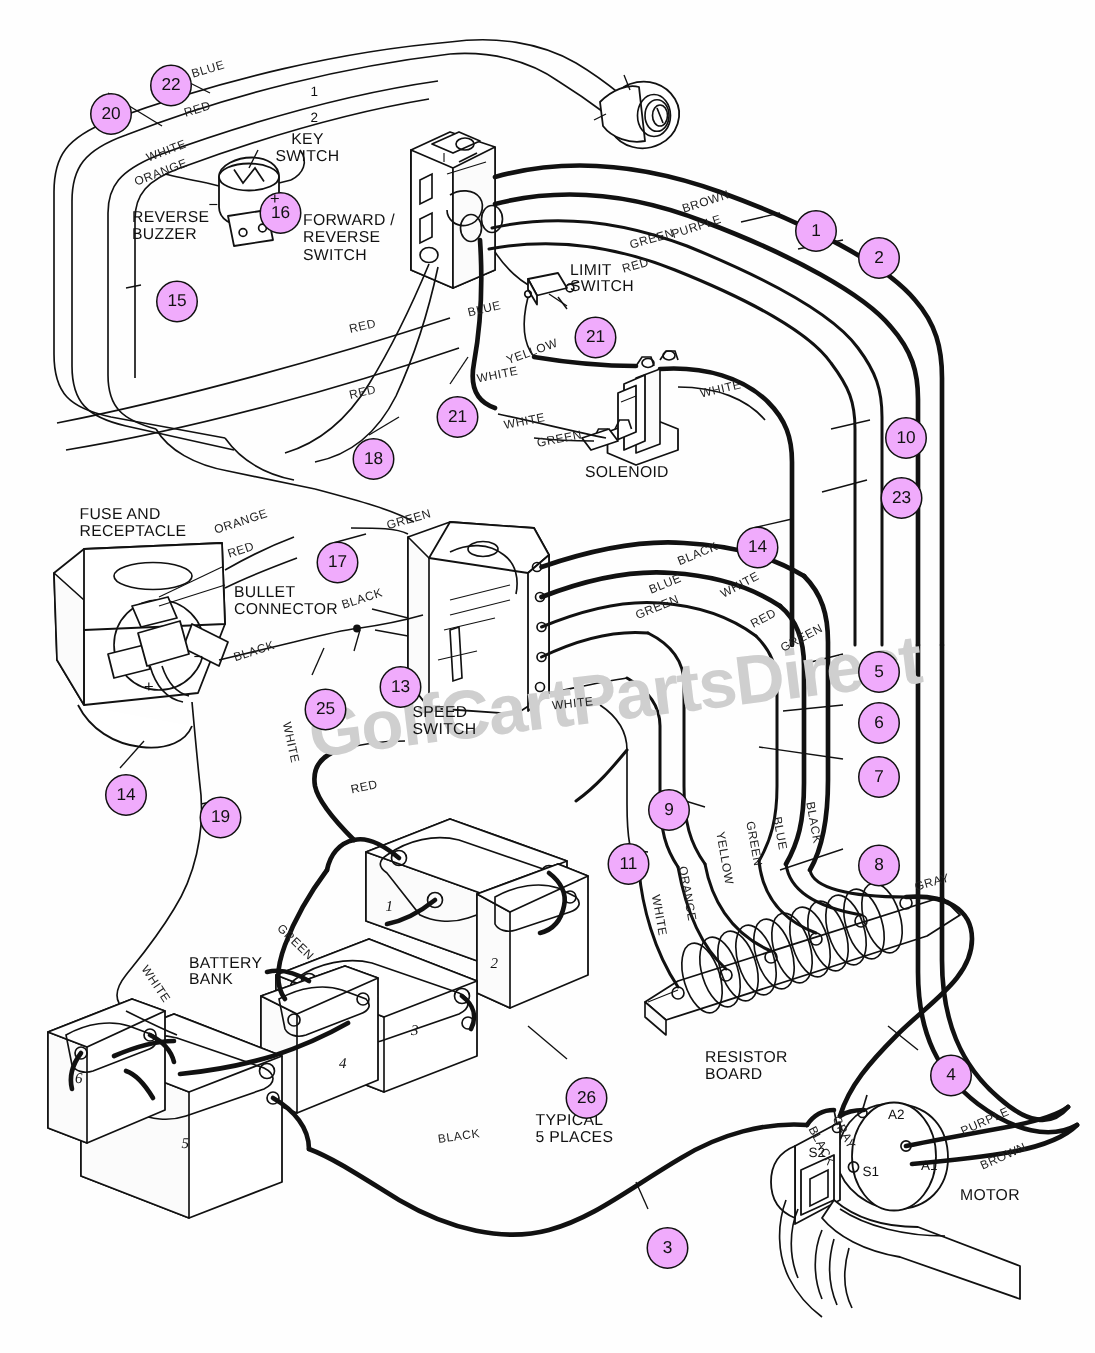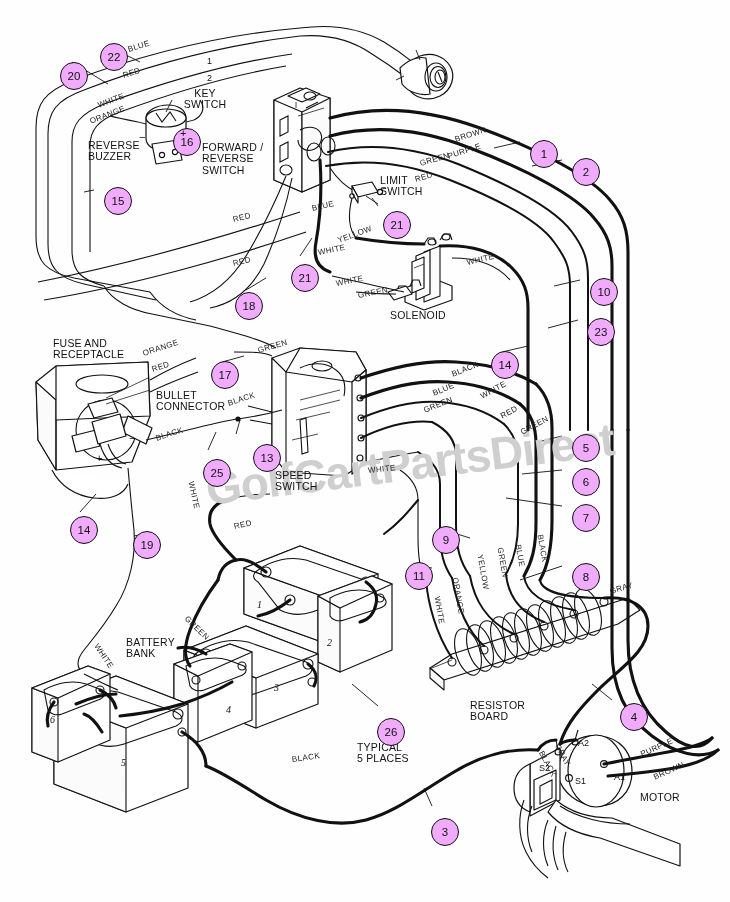--- a/index.html
+++ b/index.html
@@ -478,21 +478,21 @@
       <div class="callout sm" style="left: 432px; top: 526px;">9</div>
       <div class="callout sm" style="left: 405px; top: 562px;">11</div>
       <div class="callout sm" style="left: 620px; top: 703px;">4</div>
       <div class="callout sm" style="left: 377px; top: 718px;">26</div>
       <div class="callout sm" style="left: 431px; top: 818px;">3</div>
     </div>
 
   <div id="extras">
       <div class="term" style="left: 207px; top: 56px;">1</div>
       <div class="term" style="left: 207px; top: 73px;">2</div>
-      <div class="term" style="left: 578px; top: 738px;">A2</div>
+      <div class="term" style="left: 578px; top: 738px; padding-left: 14px;">A2</div>
       <div class="term" style="left: 539px; top: 763px;">S2</div>
       <div class="term" style="left: 575px; top: 776px;">S1</div>
       <div class="term" style="left: 614px; top: 772px;">A1</div>
       <div class="battnum" style="left: 257px; top: 599px;">1</div>
       <div class="battnum" style="left: 327px; top: 637px;">2</div>
       <div class="battnum" style="left: 274px; top: 682px;">3</div>
       <div class="battnum" style="left: 226px; top: 704px;">4</div>
       <div class="battnum" style="left: 121px; top: 757px;">5</div>
       <div class="battnum" style="left: 50px; top: 714px;">6</div>
       <div class="plusminus" style="left: 180px; top: 127px;">+</div>

